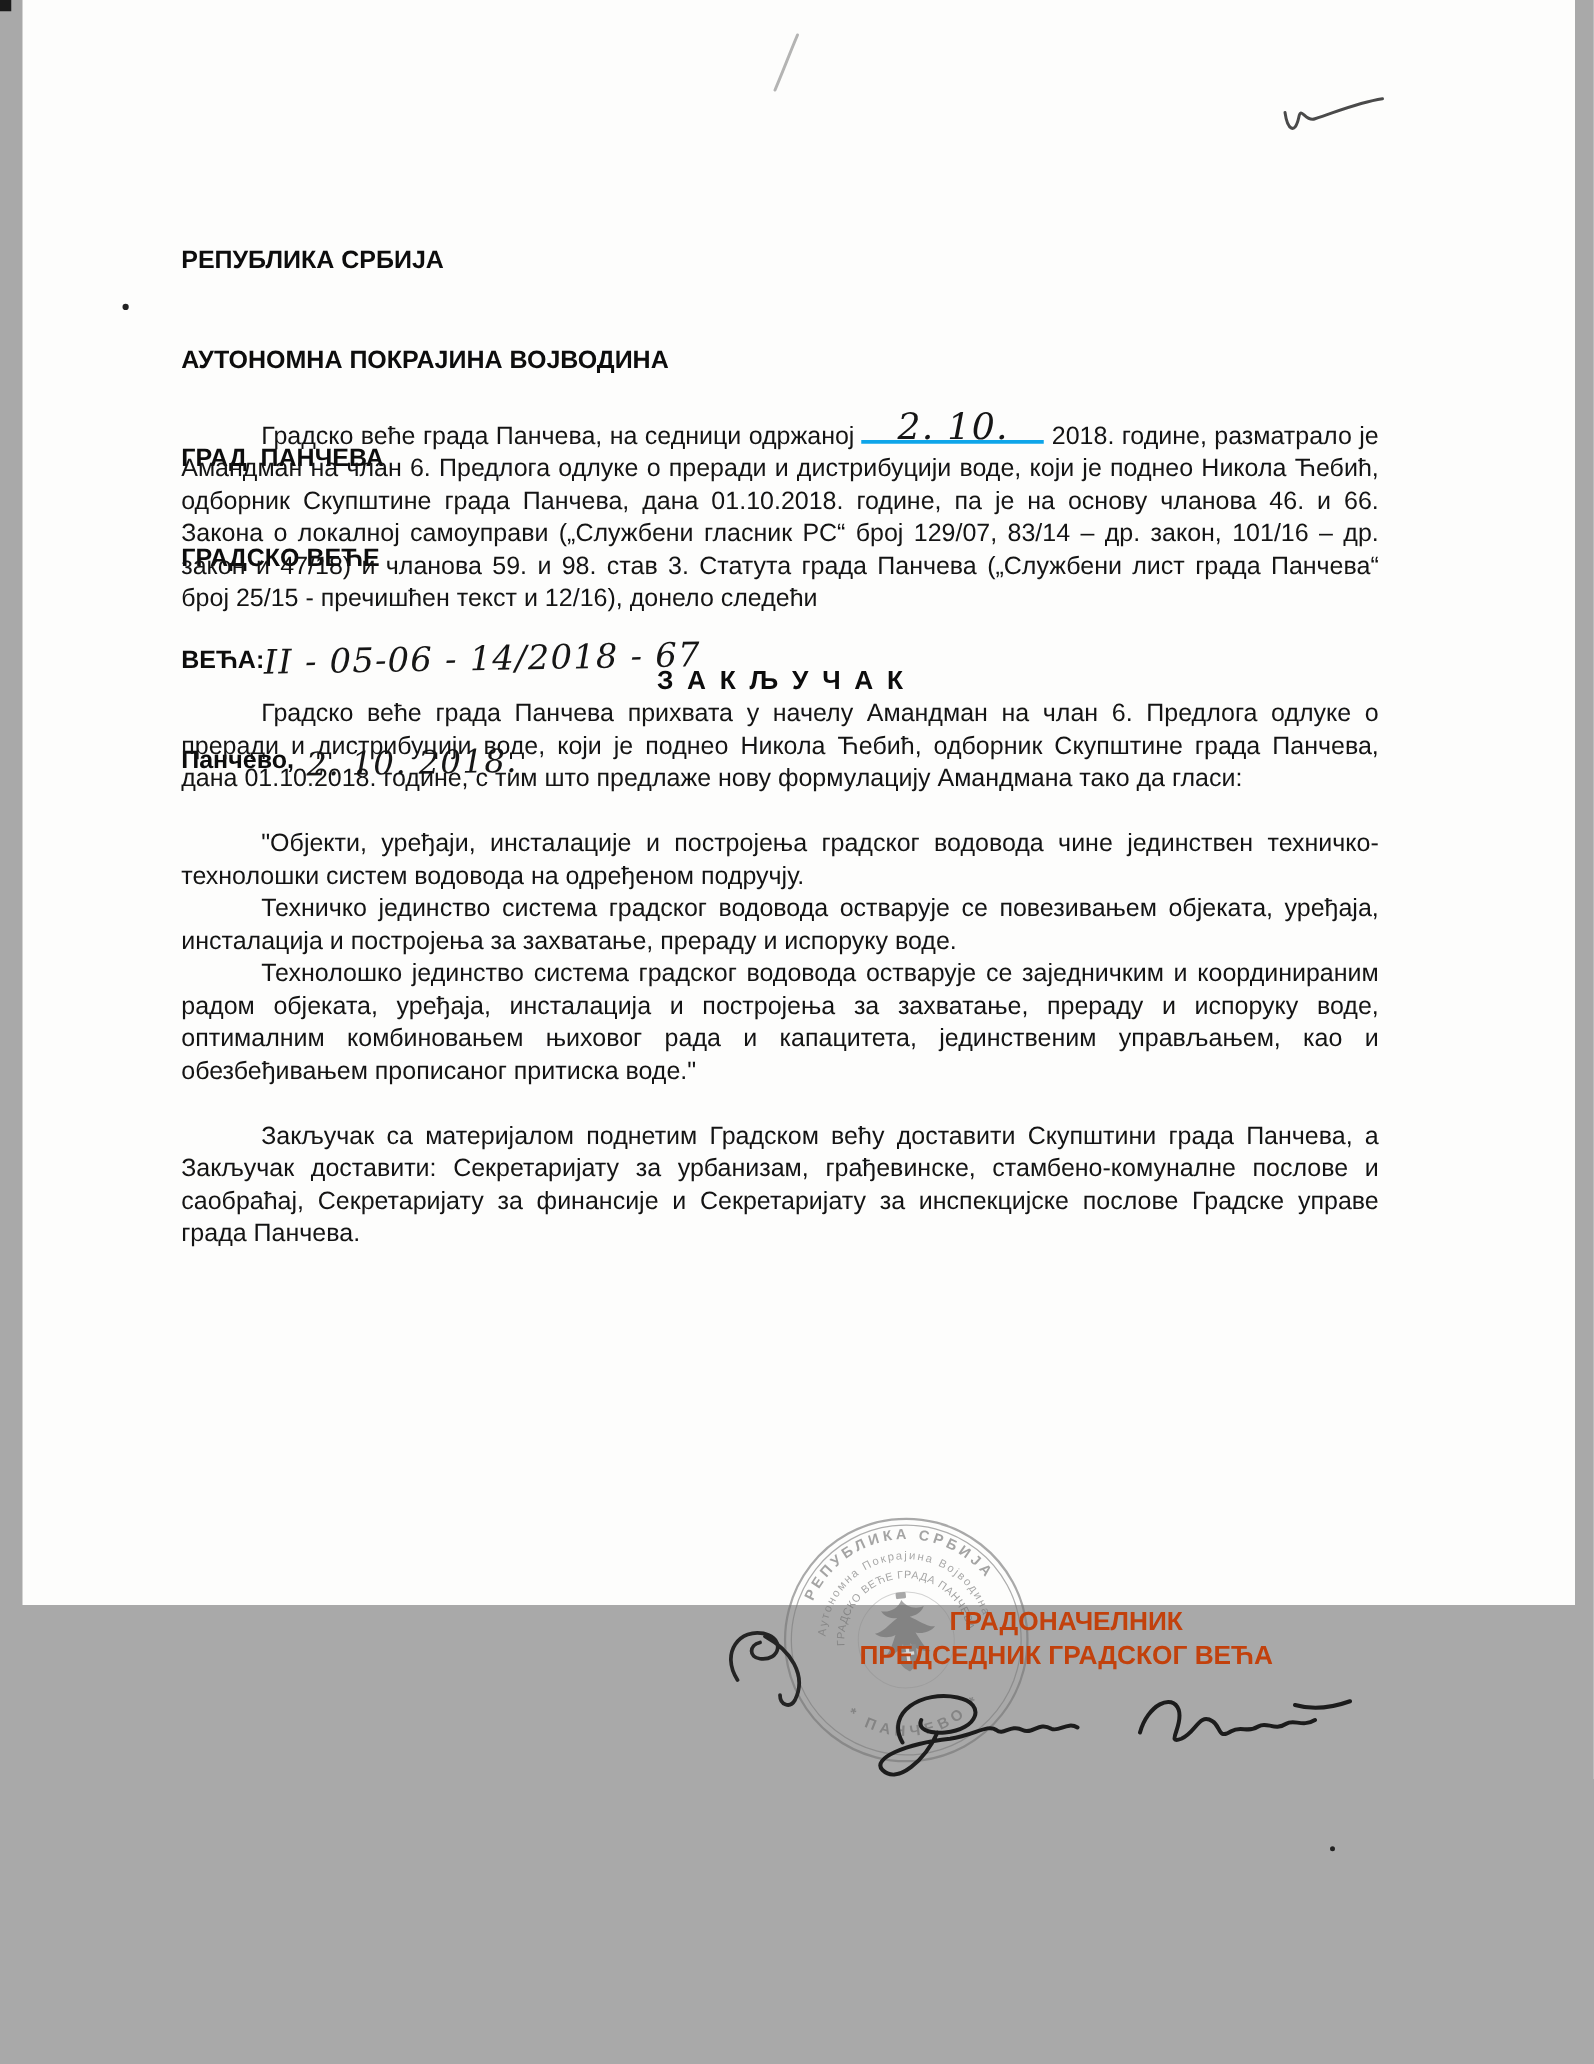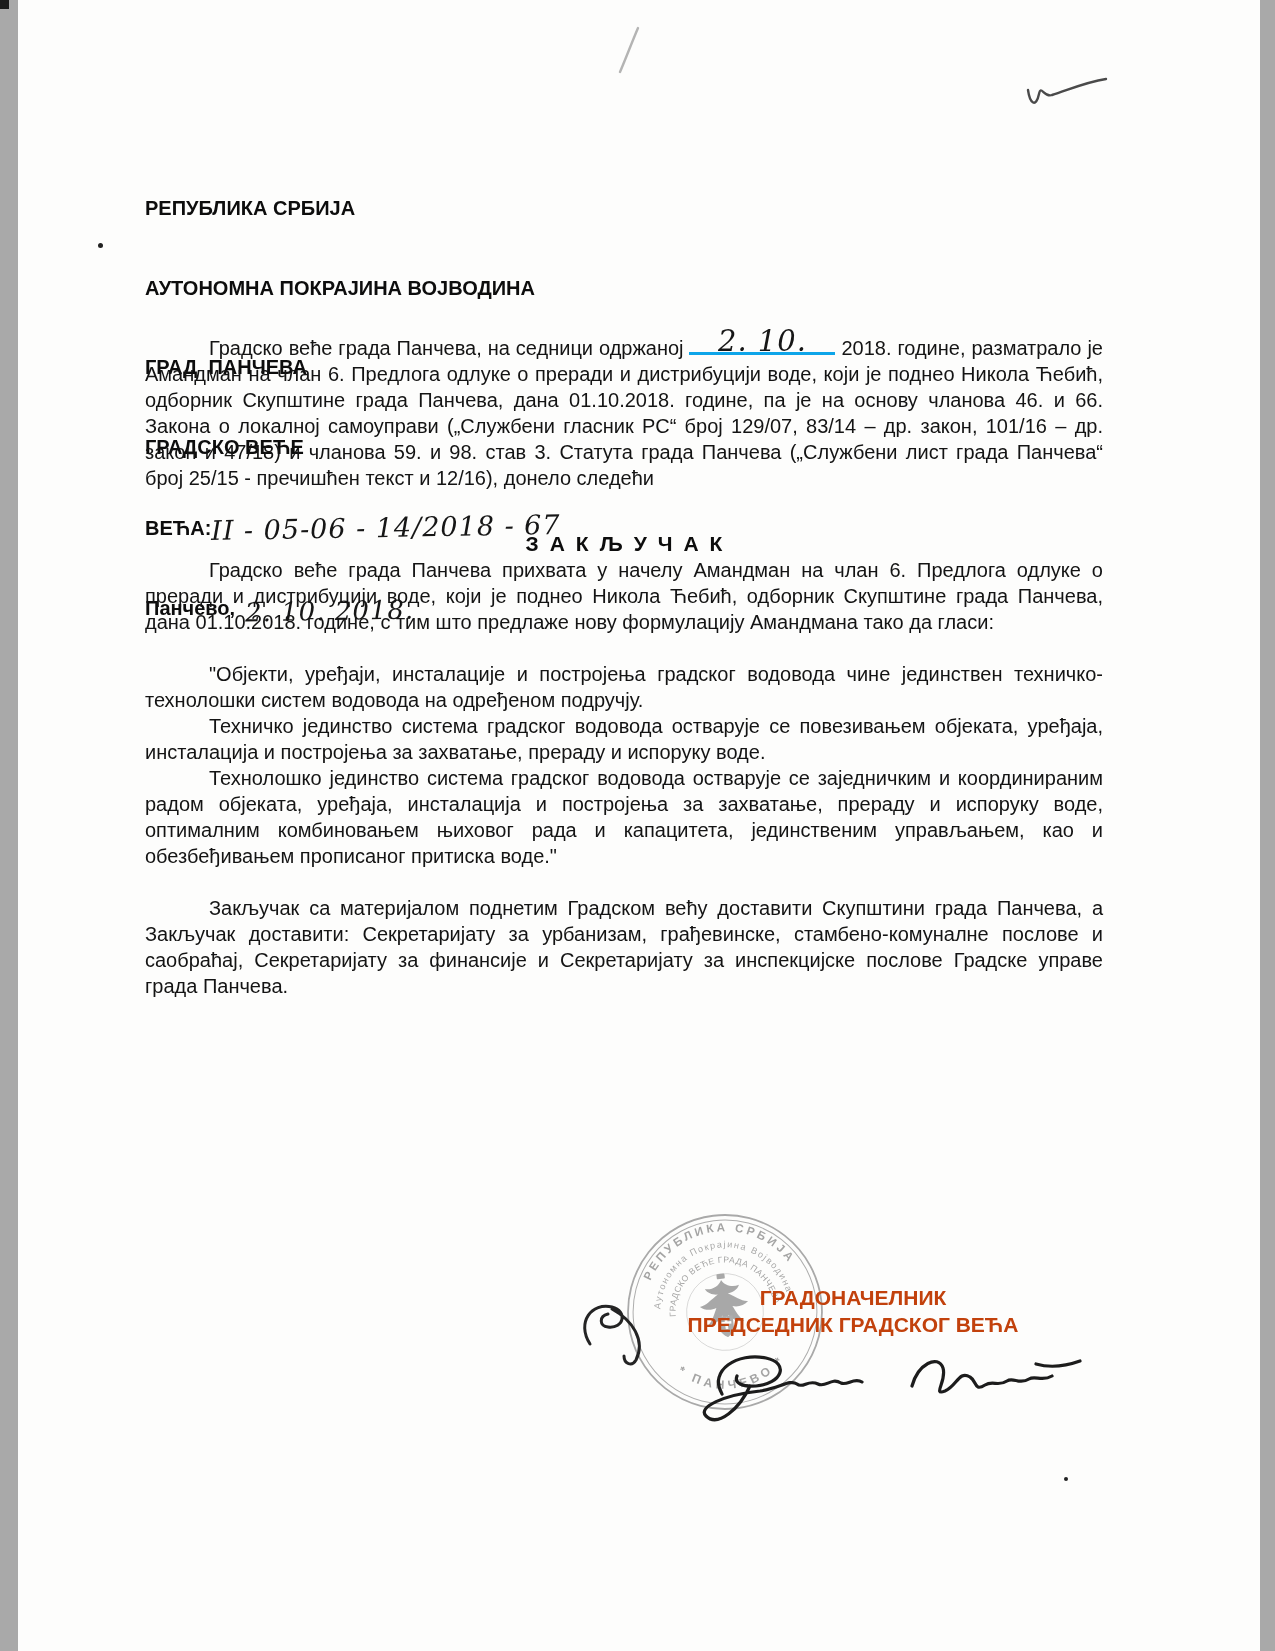--- a/index.html
+++ b/index.html
@@ -5,21 +5,21 @@
   html,body { margin:0; padding:0; }
   body {
     width:1275px; height:1651px;
     background:#a9a9a9;
     position:relative;
     font-family:"Liberation Sans", sans-serif;
     overflow:hidden;
   }
   .page {
     position:absolute; left:18px; top:0;
-    width:1242px; height:1651px;
+    width:1242px; height:1284px;
     background:#fdfdfc;
   }
   .corner-mark {
     position:absolute; left:0; top:0; width:9px; height:9px;
     background:#1b1b1b; z-index:5;
   }
   
   .letterhead {
     position:absolute; left:127px; top:142px;
     font-weight:bold; font-size:20px; line-height:26.5px;

